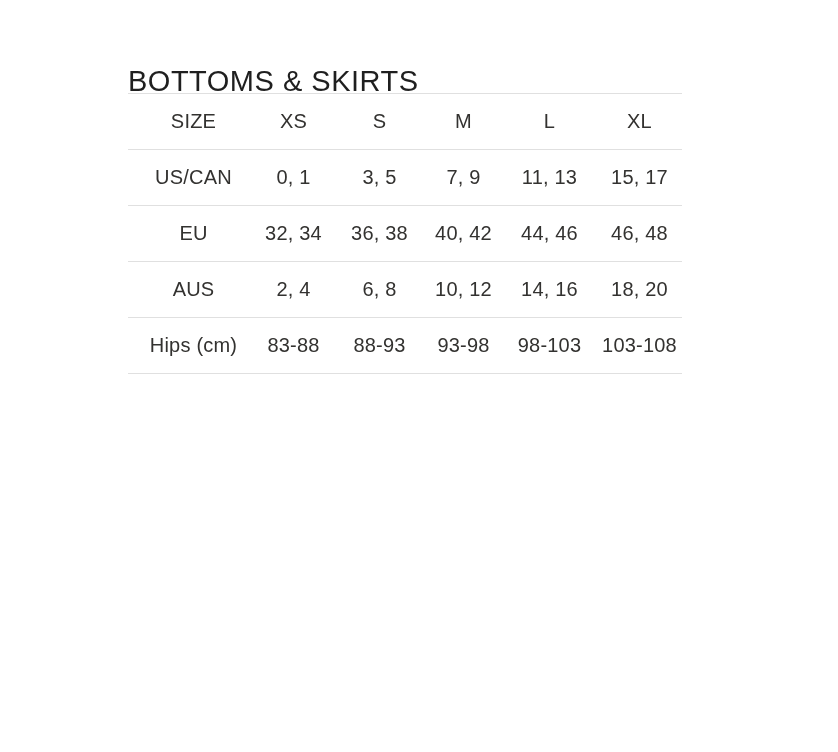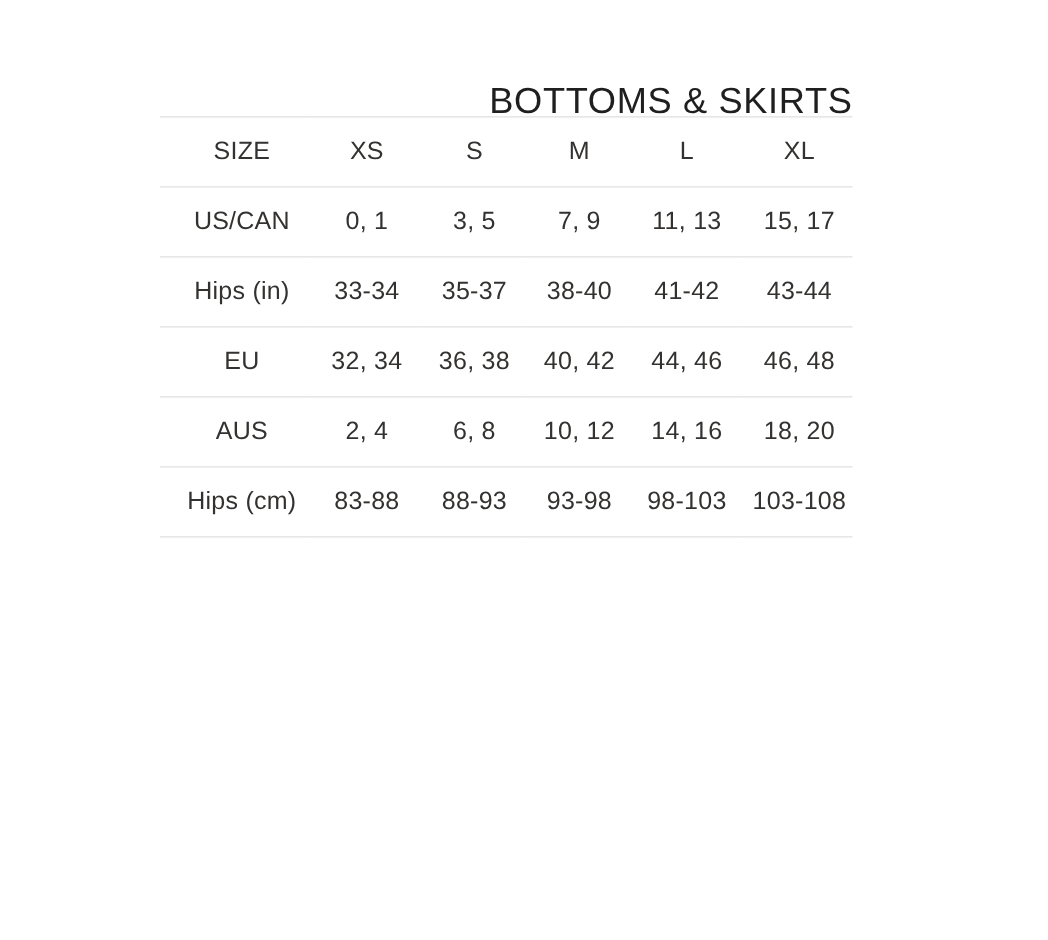--- a/index.html
+++ b/index.html
@@ -21,21 +21,21 @@
     overflow: hidden;
   }
   .content {
     width: 554px;
     margin-left: 128px;
   }
   .page-title {
     margin: 0;
     padding-top: 64px;
     height: 93px;
-    text-align: right;
+    text-align: left;
     font-size: 29px;
     font-weight: 400;
     letter-spacing: 0.5px;
     color: var(--title-color);
     line-height: 1.2;
     white-space: nowrap;
   }
   table.size-chart {
     width: 554px;
     border-collapse: collapse;
@@ -96,28 +96,20 @@
     <tbody>
       <tr>
         <th class="row-label">US/CAN</th>
         <td>0, 1</td>
         <td>3, 5</td>
         <td>7, 9</td>
         <td>11, 13</td>
         <td>15, 17</td>
       </tr>
       <tr>
-        <th class="row-label">Hips (in)</th>
-        <td>33-34</td>
-        <td>35-37</td>
-        <td>38-40</td>
-        <td>41-42</td>
-        <td>43-44</td>
-      </tr>
-      <tr>
         <th class="row-label">EU</th>
         <td>32, 34</td>
         <td>36, 38</td>
         <td>40, 42</td>
         <td>44, 46</td>
         <td>46, 48</td>
       </tr>
       <tr>
         <th class="row-label">AUS</th>
         <td>2, 4</td>

